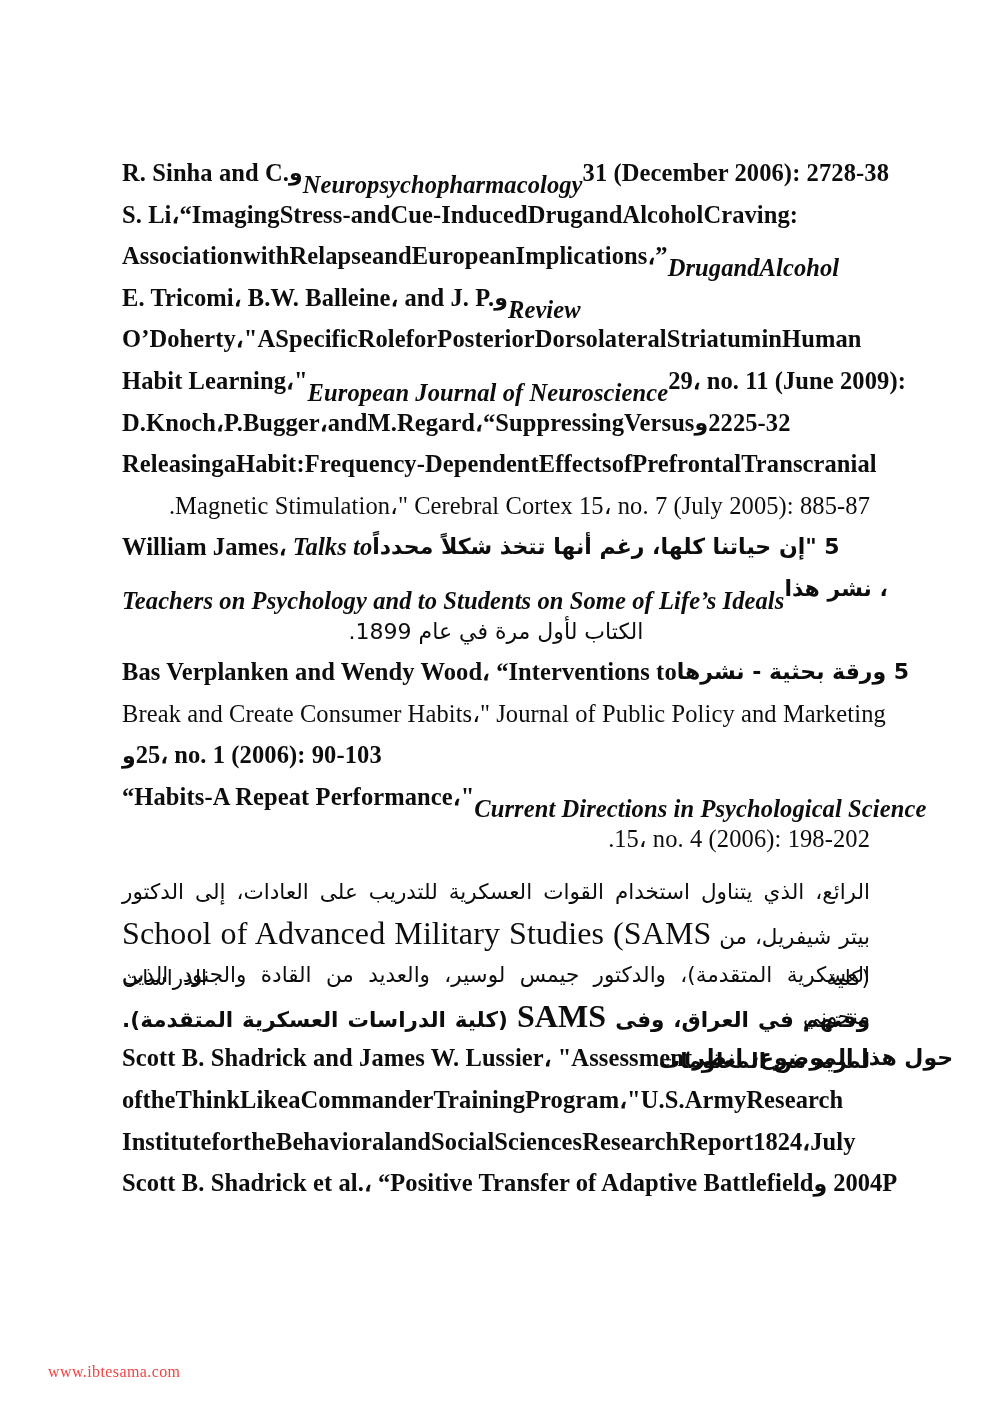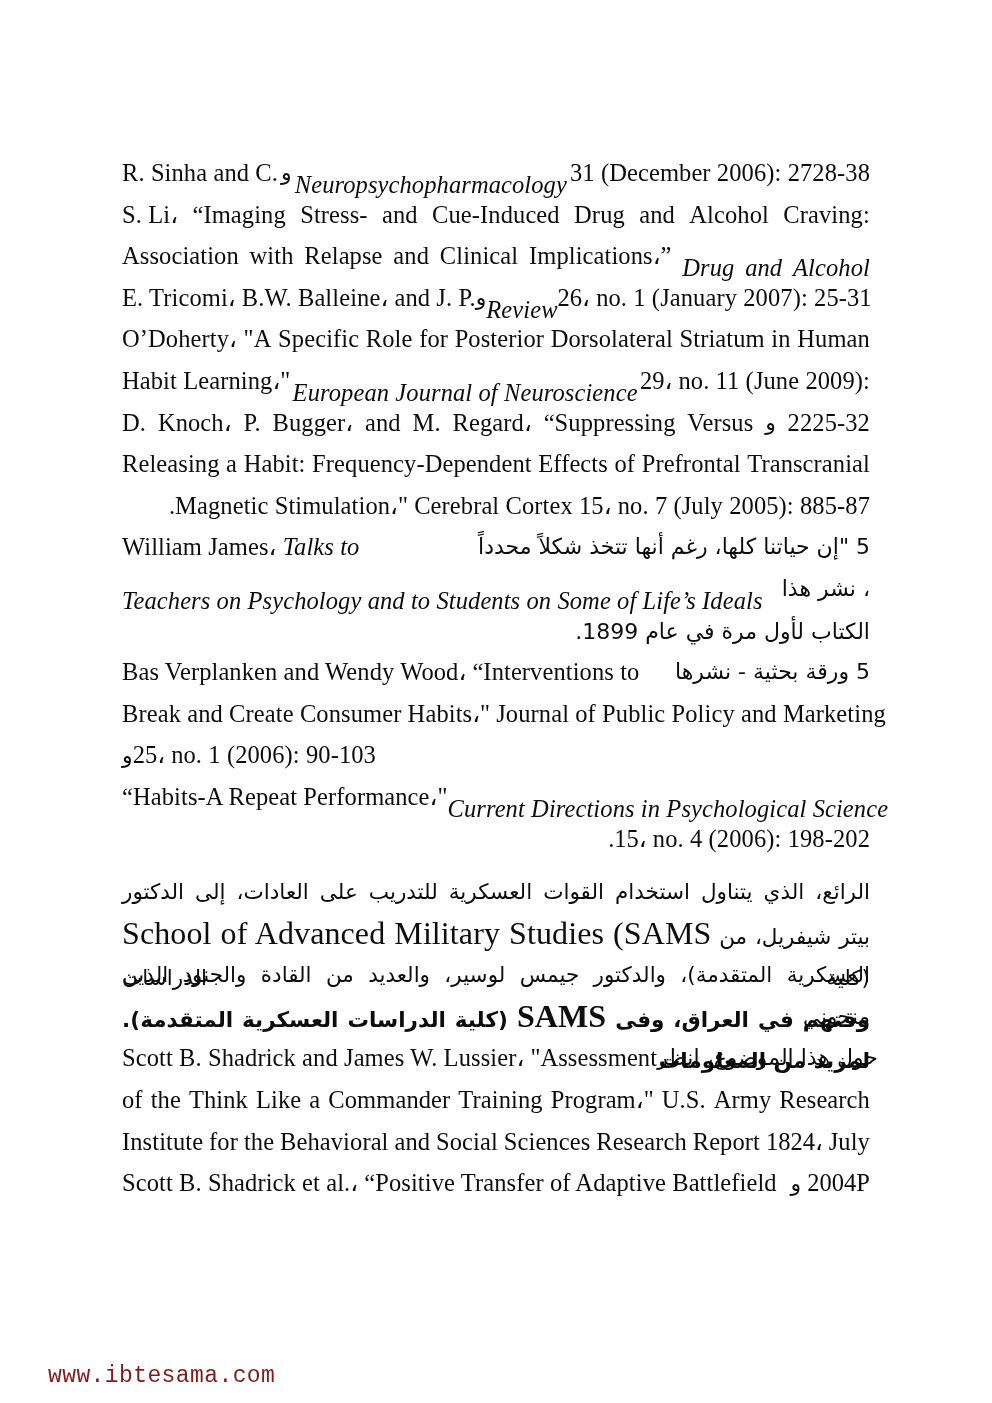--- a/index.html
+++ b/index.html
@@ -33,28 +33,29 @@
     line-height: 41.6px;
     font-size: 24.5px;
     white-space: nowrap;
     color: #0d0d0d;
     letter-spacing: 0.1px;
   }
 
   
   .line.justify {
     display: flex;
-    justify-content: space-between;
+    justify-content: flex-start;
     white-space: normal;
+    font-weight: bold;
   }
   .line.justify > span { white-space: pre; }
 
   
   .line.ltr  { direction: ltr; text-align: left; }
-  .line.rtl  { direction: rtl; text-align: right; }
+  .line.rtl  { direction: rtl; text-align: center; }
   .line.right{ direction: ltr; text-align: right; }
 
   .ital { font-style: italic; margin-top: 12px; }
 
   .ar {
     font-family: "DejaVu Sans", "Liberation Sans", sans-serif;
     font-size: 22px;
     direction: rtl;
     unicode-bidi: isolate;
   }
@@ -79,23 +80,23 @@
     unicode-bidi: isolate;
   }
 
   .gap-sm { height: 12px; }
 
   
   #watermark {
     position: absolute;
     left: 48px;
     top: 1363px;
-    font-family: Liberation Mono, monospace;
-    font-size: 23px;
-    color: #7f1d1d;
+    font-family: Liberation Serif, serif;
+    font-size: 16px;
+    color: #ef4444;
     direction: ltr;
     letter-spacing: 0.4px;
     user-select: none;
   }
 </style>
 </head>
 <body>
 
 <div id="page">
 
@@ -118,32 +119,31 @@
       <span>and</span>
       <span>Alcohol</span>
       <span>Craving:</span>
     </div>
 
     <div class="line justify ltr">
       <span>Association</span>
       <span>with</span>
       <span>Relapse</span>
       <span>and</span>
-      <span>Clinical</span>
+      <span>European</span>
       <span>Implications،”</span>
       <span class="ital">Drug</span>
       <span class="ital">and</span>
       <span class="ital">Alcohol</span>
     </div>
 
     <div class="line justify ltr">
       <span>E. Tricomi، B.W. Balleine، and J. P.</span>
       <span class="ar">و</span>
       <span class="ital">Review</span>
-      <span>26، no. 1 (January 2007): 25-31</span>
     </div>
 
     <div class="line justify ltr">
       <span>O’Doherty،</span>
       <span>"A</span>
       <span>Specific</span>
       <span>Role</span>
       <span>for</span>
       <span>Posterior</span>
       <span>Dorsolateral</span>

